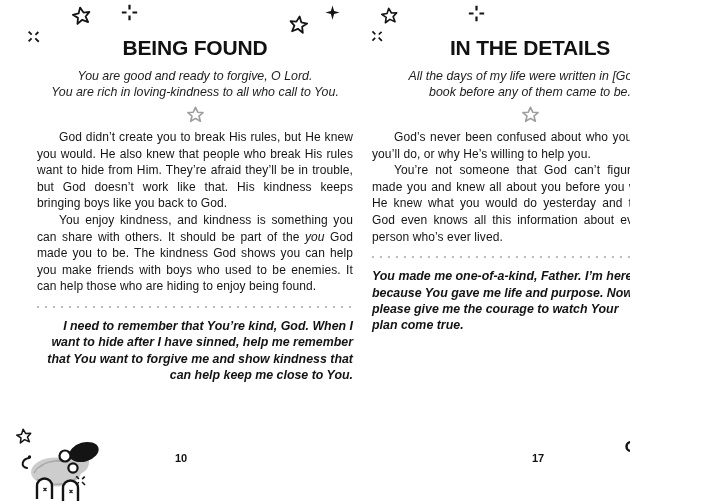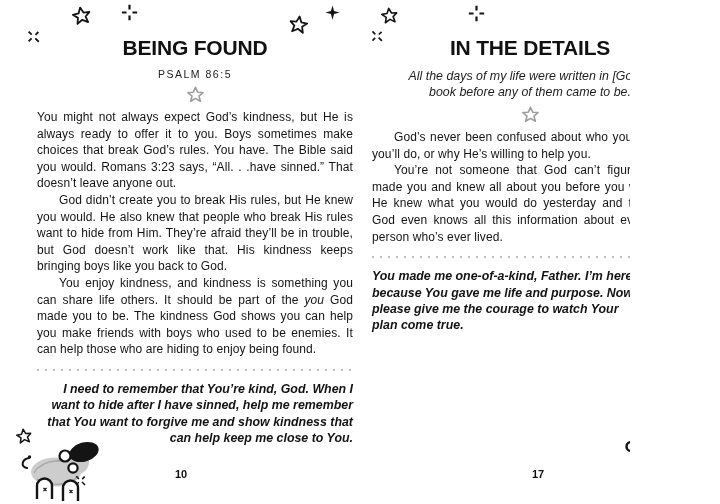--- a/index.html
+++ b/index.html
@@ -34,21 +34,21 @@
     height:2px;margin-top:11px;
     background-image:repeating-linear-gradient(90deg,#bdbdbd 0 2px,transparent 2px 8px);
   }
   .prayer{
     margin:10px 0 0;font-style:italic;font-weight:700;font-size:12.4px;
     line-height:16.4px;color:#131313;
   }
   .prayer.align-right{text-align:right;}
   .prayer.align-left{text-align:left;width:268px;}
 
-  .pageno{position:absolute;top:468px;width:30px;text-align:center;font-size:11px;font-weight:700;color:#111;}
+  .pageno{position:absolute;top:452px;width:30px;text-align:center;font-size:11px;font-weight:700;color:#111;}
   #pageno-left{left:166px;}
   #pageno-right{left:523px;}
 
   .dec{position:absolute;color:#141414;}
   .illus{position:absolute;}
   .defs-holder{position:absolute;width:0;height:0;overflow:hidden;}
 </style>
 </head>
 <body>
 
@@ -97,30 +97,29 @@
     </svg>
   <svg class="dec" style="left:651px;top:13px;" width="14" height="14" viewBox="0 0 20 20">
       <use href="#sym-spark4"></use>
     </svg>
   <svg class="dec" style="left:686px;top:4px;transform:rotate(12deg);" width="17" height="17" viewBox="0 0 20 20">
       <use href="#sym-star"></use>
     </svg>
 
   <div class="content left-content">
     <h1 class="title">BEING FOUND</h1>
-    <p class="citation">PSALM 86:5</p>
+    <p class="epigraph"><span>You are good and ready to forgive, O Lord.</span><br><span>You are rich in loving-kindness to all who call to You.</span></p>
     <div class="star-divider">
       <svg width="17" height="17" viewBox="0 0 20 20">
           <use href="#sym-star"></use>
         </svg>
     </div>
     <div class="body-text">
-      <p class="first">You might not always expect God’s kindness, but He is always ready to offer it to you. Boys sometimes make choices that break God’s rules. You have. The Bible said you would. Romans 3:23 says, “All. . .have sinned.” That doesn’t leave anyone out.</p>
       <p>God didn’t create you to break His rules, but He knew you would. He also knew that people who break His rules want to hide from Him. They’re afraid they’ll be in trouble, but God doesn’t work like that. His kindness keeps bringing boys like you back to God.</p>
-      <p><span>You enjoy kindness, and kindness is something you can share life others. It should be part of the </span><em>you</em><span> God made you to be. The kindness God shows you can help you make friends with boys who used to be enemies. It can help those who are hiding to enjoy being found.</span></p>
+      <p><span>You enjoy kindness, and kindness is something you can share with others. It should be part of the </span><em>you</em><span> God made you to be. The kindness God shows you can help you make friends with boys who used to be enemies. It can help those who are hiding to enjoy being found.</span></p>
     </div>
     <div class="dotted"></div>
     <p class="prayer align-right">I need to remember that You’re kind, God. When I want to hide after I have sinned, help me remember that You want to forgive me and show kindness that can help keep me close to You.</p>
   </div>
 
   <div class="content right-content">
     <h1 class="title">IN THE DETAILS</h1>
     <p class="epigraph"><span>All the days of my life were written in [God’s]</span><br><span>book before any of them came to be.</span></p>
     <div class="star-divider">
       <svg width="17" height="17" viewBox="0 0 20 20">

